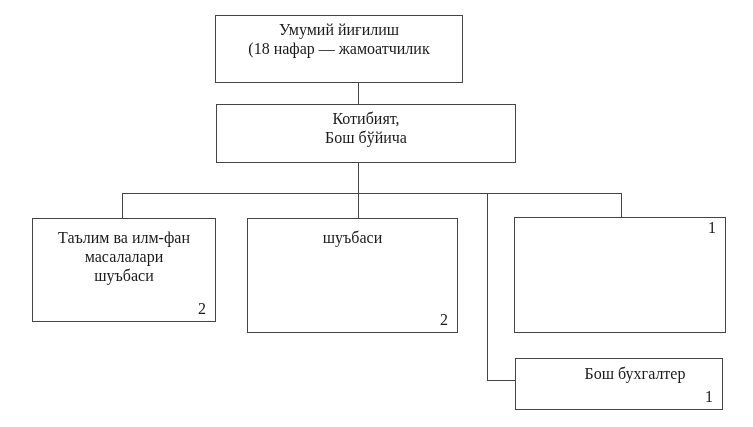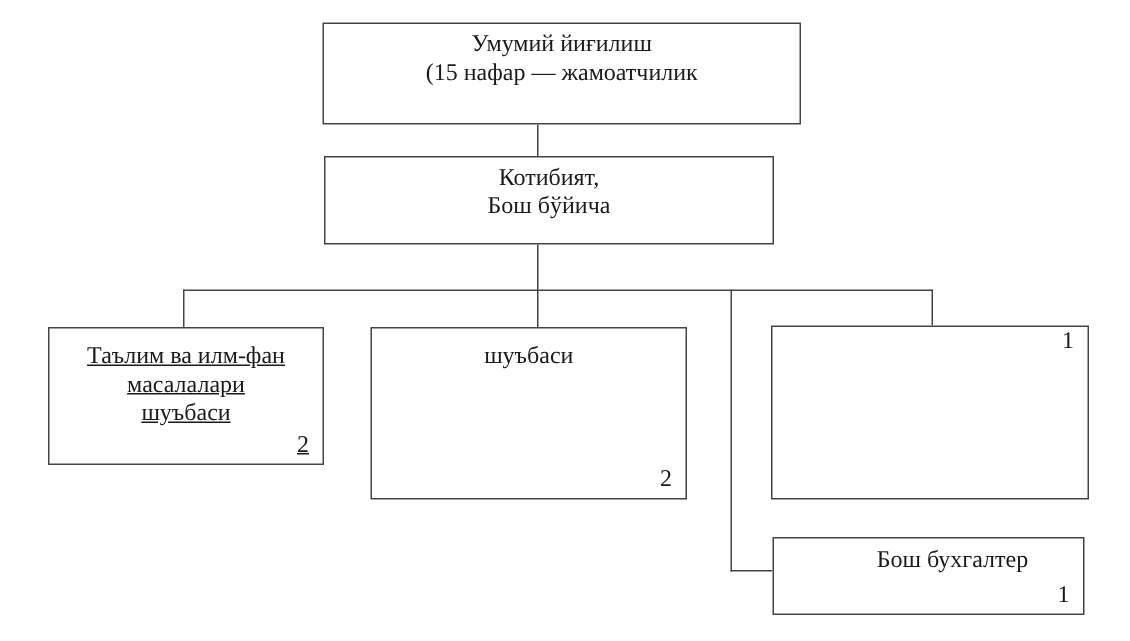--- a/index.html
+++ b/index.html
@@ -23,23 +23,23 @@
     font-size: 16px;
     line-height: 19px;
     text-align: center;
   }
   .node .txt { padding: 4px 6px 0 6px; }
   .node .txt .ln { display: block; }
   .node .cnt { text-align: right; padding: 0 9px 3px 0; font-size: 16px; }
   .conn { position: absolute; background: var(--line, #444444); }
 
   
-  .n-assembly   { left: 215px; top: 15px;  width: 319px; height: 68px; }
+  .n-assembly   { left: 215px; top: 15px;  width: 248px; height: 68px; }
   .n-secretariat{ left: 216px; top: 104px; width: 300px; height: 59px; }
-  .n-education  { left: 32px;  top: 218px; width: 184px; height: 92px; text-decoration: underline; }
+  .n-education  { left: 32px;  top: 218px; width: 184px; height: 104px; }
   .n-education .txt { padding-top: 9px; }
   .n-culture    { left: 247px; top: 218px; width: 211px; height: 115px; }
   .n-culture .txt { padding-top: 9px; }
   .n-information{ left: 514px; top: 217px; width: 212px; height: 116px; }
   .n-information .txt { padding-top: 6px; }
   .n-accountant { left: 515px; top: 358px; width: 208px; height: 52px; padding-left: 32px; }
   .n-accountant .txt { padding-top: 5px; }
 
   
   .c-top-v      { left: 358px; top: 83px;  width: 1px;   height: 21px; }
@@ -59,21 +59,21 @@
   <div class="conn c-mid-v"></div>
   <div class="conn c-main-h"></div>
   <div class="conn c-left-drop"></div>
   <div class="conn c-junction-v"></div>
   <div class="conn c-acct-h"></div>
   <div class="conn c-right-drop"></div>
 
   <div class="node n-assembly">
     <div class="txt">
       <span class="ln">Умумий йиғилиш</span>
-      <span class="ln">(15 нафар — жамоатчилик</span>
+      <span class="ln">(18 нафар — жамоатчилик</span>
     </div>
   </div>
 
   <div class="node n-secretariat">
     <div class="txt">
       <span class="ln">Котибият,</span>
       <span class="ln">Бош бўйича</span>
     </div>
   </div>
 

